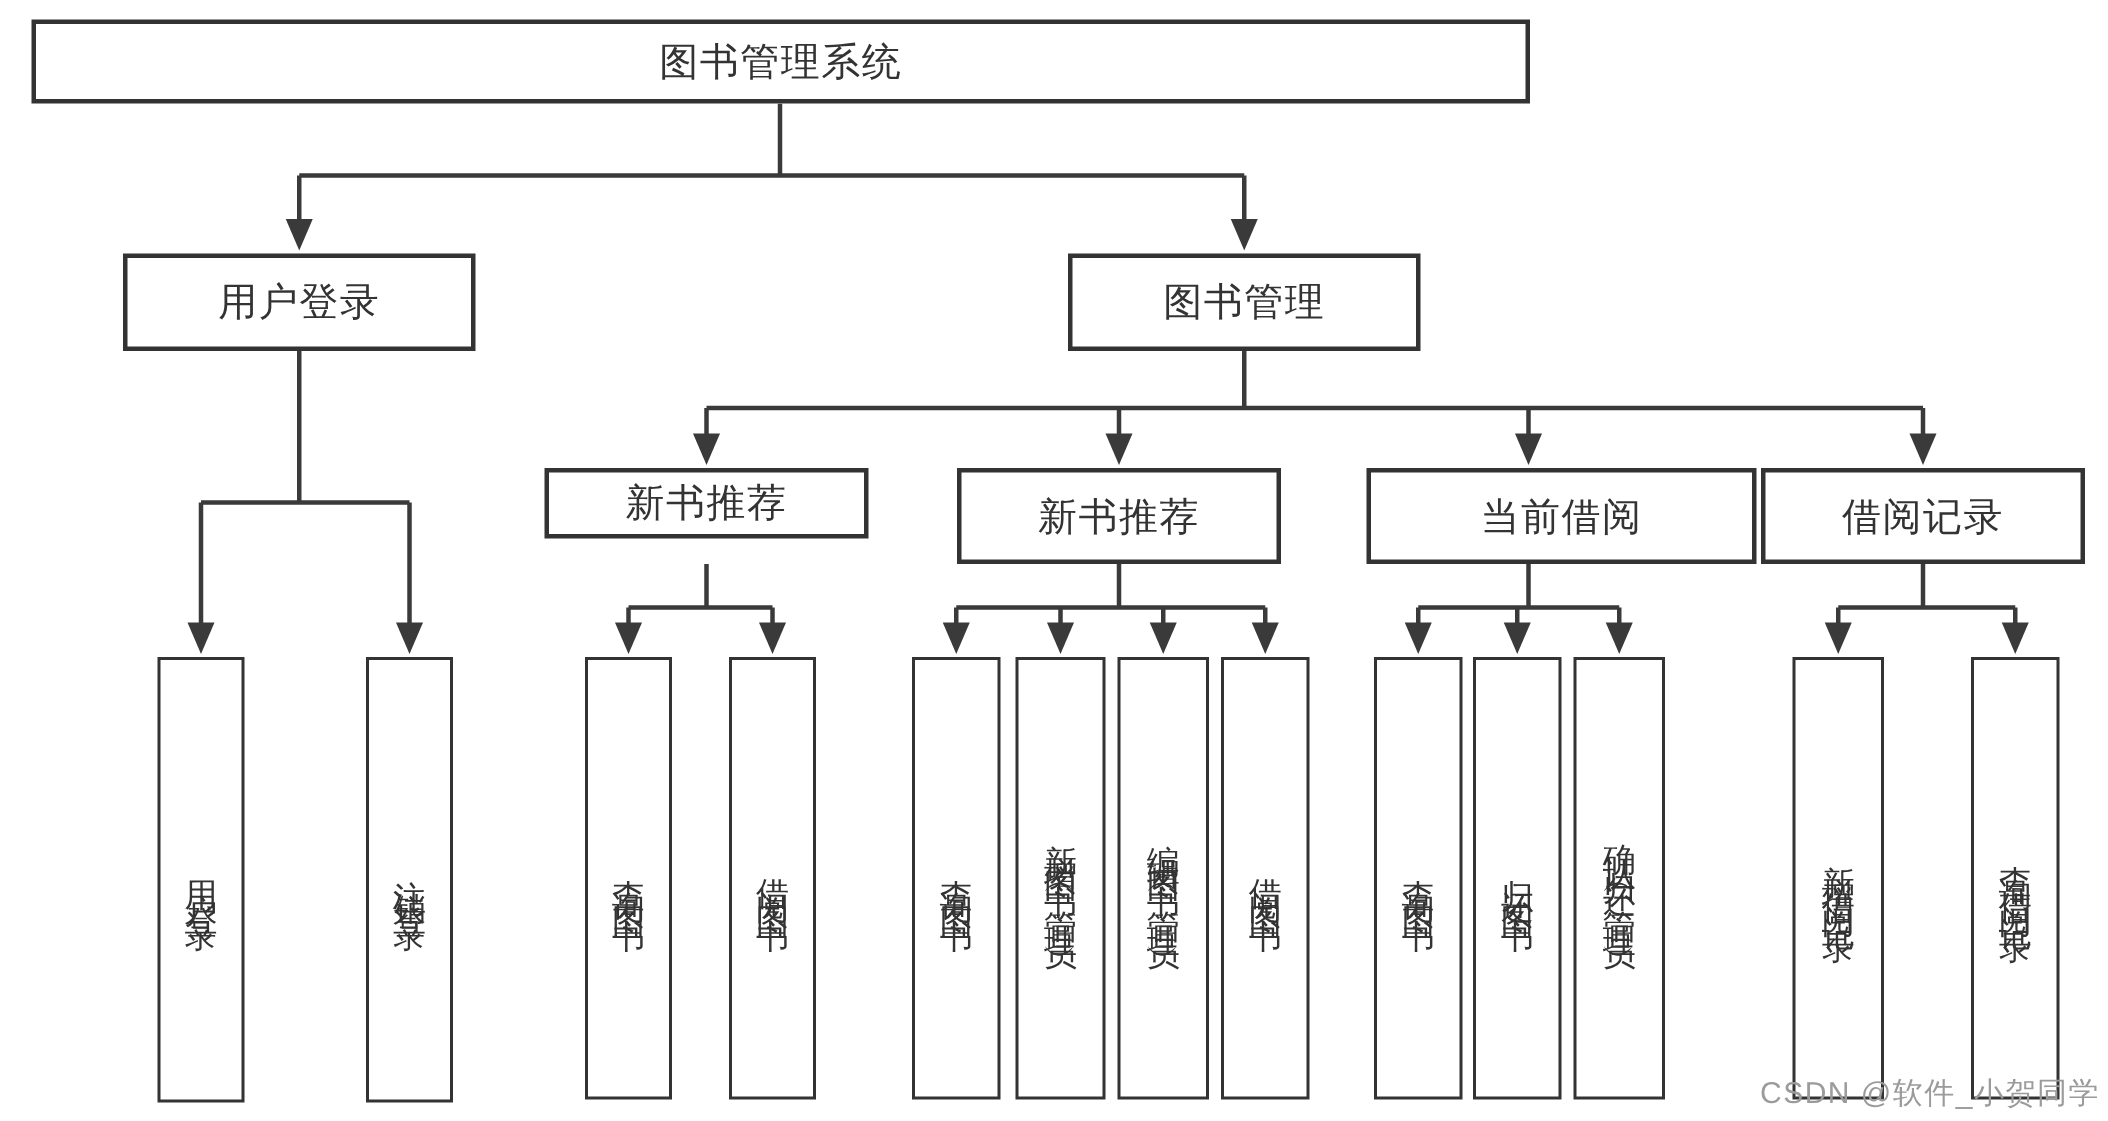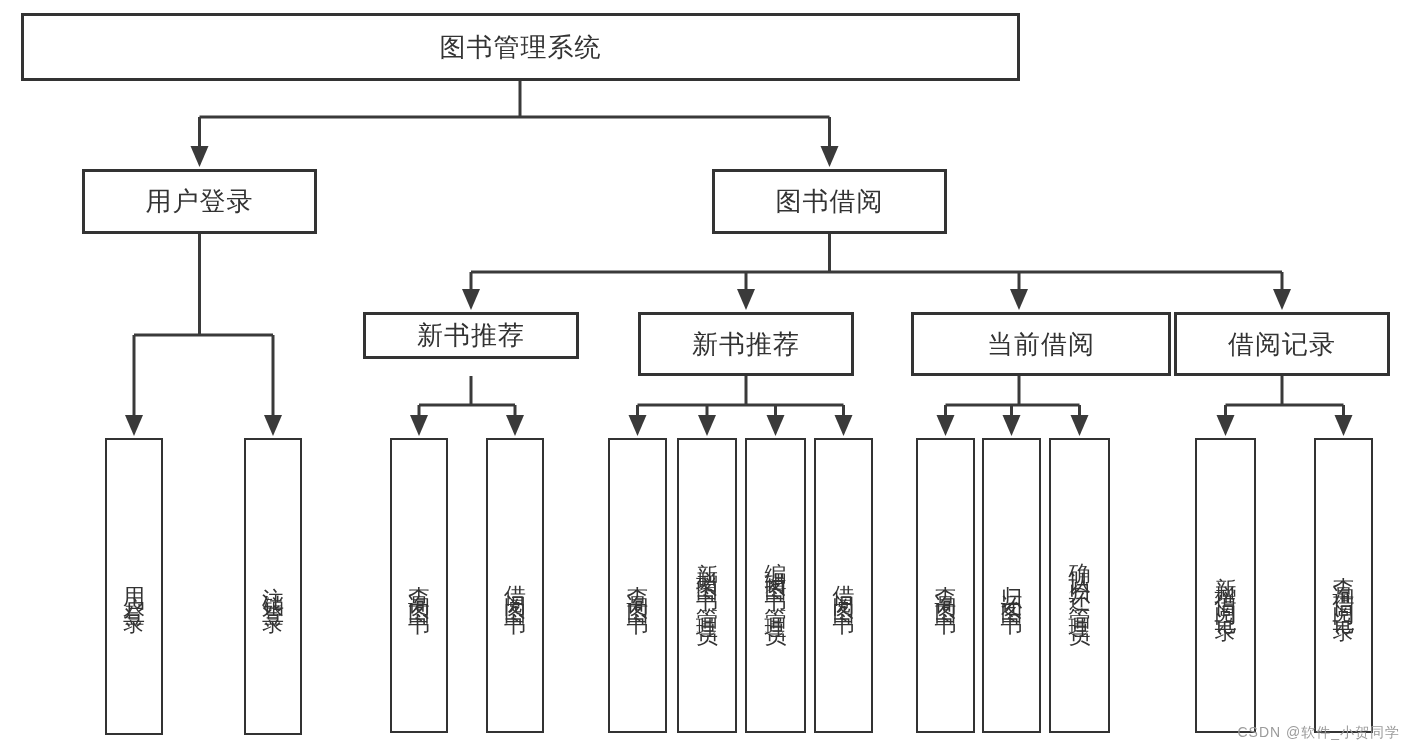--- a/index.html
+++ b/index.html
@@ -14,21 +14,21 @@
     box-sizing:border-box;color:#333333;z-index:1;
   }
   .hbox{font-size:26px;letter-spacing:1px;white-space:nowrap;}
   .vbox{border-width:2.5px;}
   .vbox .vtext{
     writing-mode:vertical-rl;text-orientation:mixed;
     font-size:22px;letter-spacing:9px;line-height:1;
   }
   .watermark{
     position:absolute;right:5px;bottom:5px;z-index:2;
-    font-size:14px;color:#9b9b9b;letter-spacing:1px;white-space:nowrap;
+    font-size:20px;color:#9b9b9b;letter-spacing:1px;white-space:nowrap;
   }
 </style>
 </head>
 <body>
 
 <div class="canvas">
 
   <svg class="connectors" width="1405" height="747" viewBox="0 0 1405 747">
       <line x1="520" y1="69" x2="520" y2="117" stroke="#3a3a3a" stroke-width="3"></line>
       <line x1="199.5" y1="117" x2="829.5" y2="117" stroke="#3a3a3a" stroke-width="3"></line>
@@ -77,29 +77,29 @@
       <line x1="1079.5" y1="405" x2="1079.5" y2="417" stroke="#3a3a3a" stroke-width="3"></line>
       <polygon points="1079.5,436 1070.5,415 1088.5,415" fill="#3a3a3a"></polygon>
       <line x1="1282" y1="376" x2="1282" y2="405" stroke="#3a3a3a" stroke-width="3"></line>
       <line x1="1225.5" y1="405" x2="1343.5" y2="405" stroke="#3a3a3a" stroke-width="3"></line>
       <line x1="1225.5" y1="405" x2="1225.5" y2="417" stroke="#3a3a3a" stroke-width="3"></line>
       <polygon points="1225.5,436 1216.5,415 1234.5,415" fill="#3a3a3a"></polygon>
       <line x1="1343.5" y1="405" x2="1343.5" y2="417" stroke="#3a3a3a" stroke-width="3"></line>
       <polygon points="1343.5,436 1334.5,415 1352.5,415" fill="#3a3a3a"></polygon>
     </svg>
 
-  <div class="box hbox" style="left:21px;top:13px;width:999px;height:68px">
+  <div class="box hbox" style="left:21px;top:13px;width:999px;height:56px">
     <span>图书管理系统</span>
   </div>
 
   <div class="box hbox" style="left:82px;top:169px;width:235px;height:65px">
     <span>用户登录</span>
   </div>
   <div class="box hbox" style="left:712px;top:169px;width:235px;height:65px">
-    <span>图书借阅</span>
+    <span>图书管理</span>
   </div>
 
   <div class="box hbox" style="left:363px;top:312px;width:216px;height:47px">
     <span>新书推荐</span>
   </div>
   <div class="box hbox" style="left:638px;top:312px;width:216px;height:64px">
     <span>新书推荐</span>
   </div>
   <div class="box hbox" style="left:911px;top:312px;width:260px;height:64px">
     <span>当前借阅</span>

